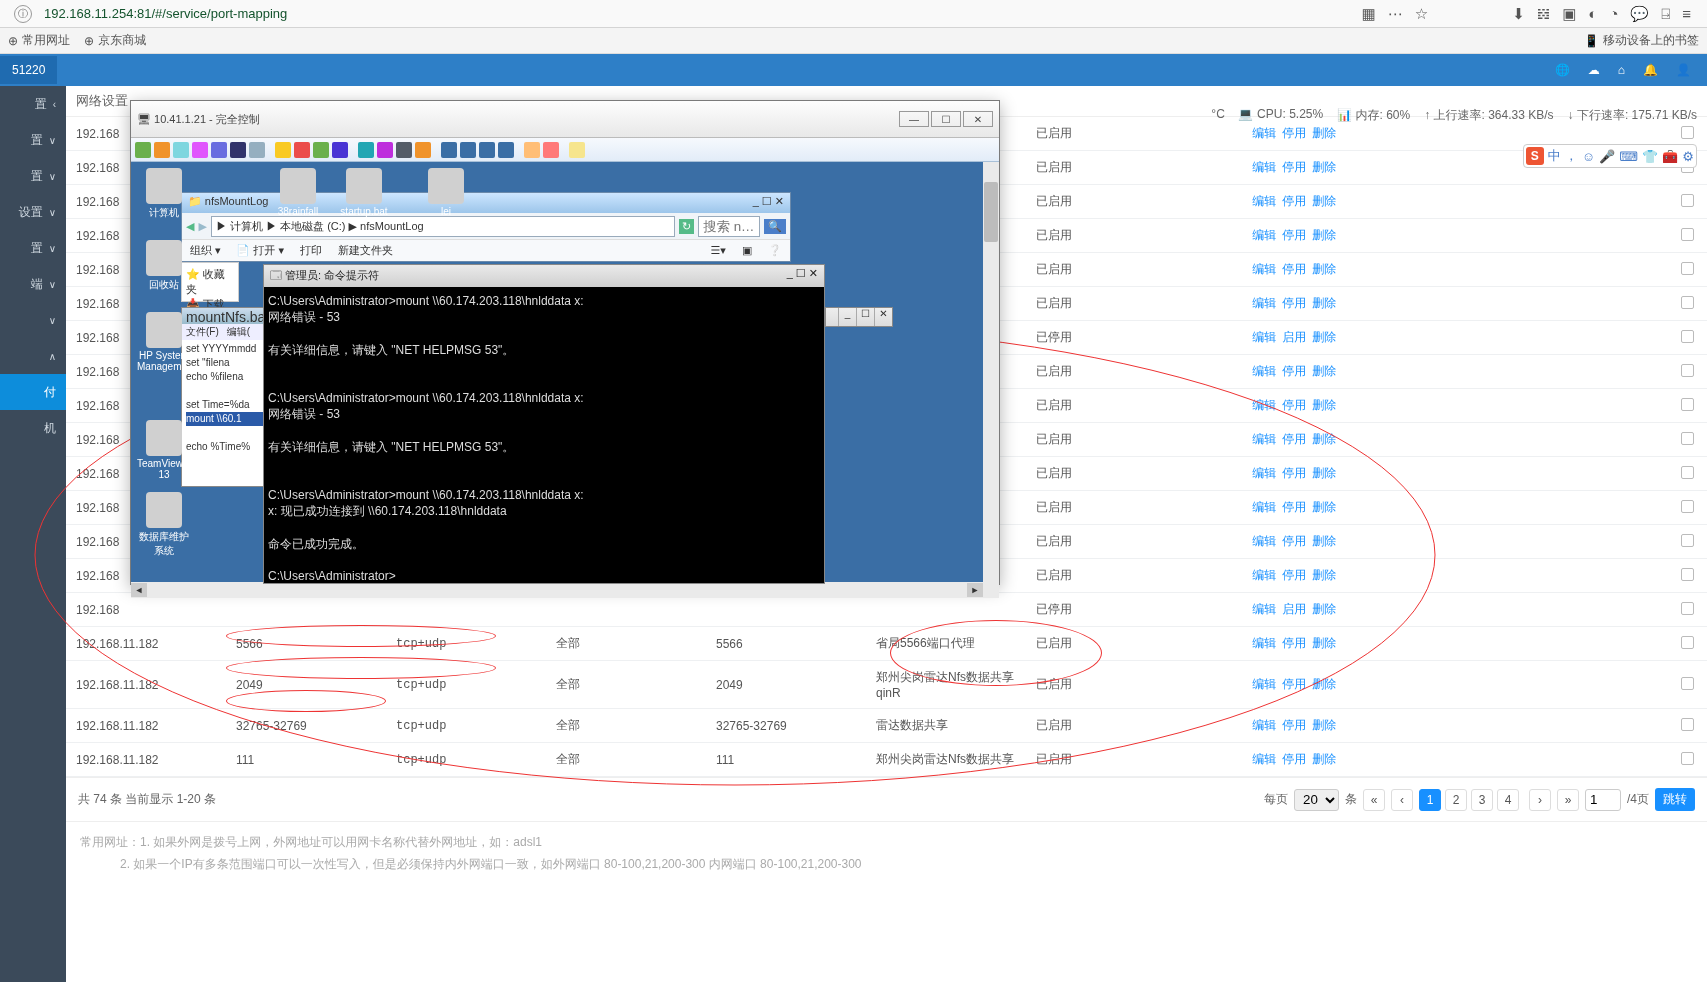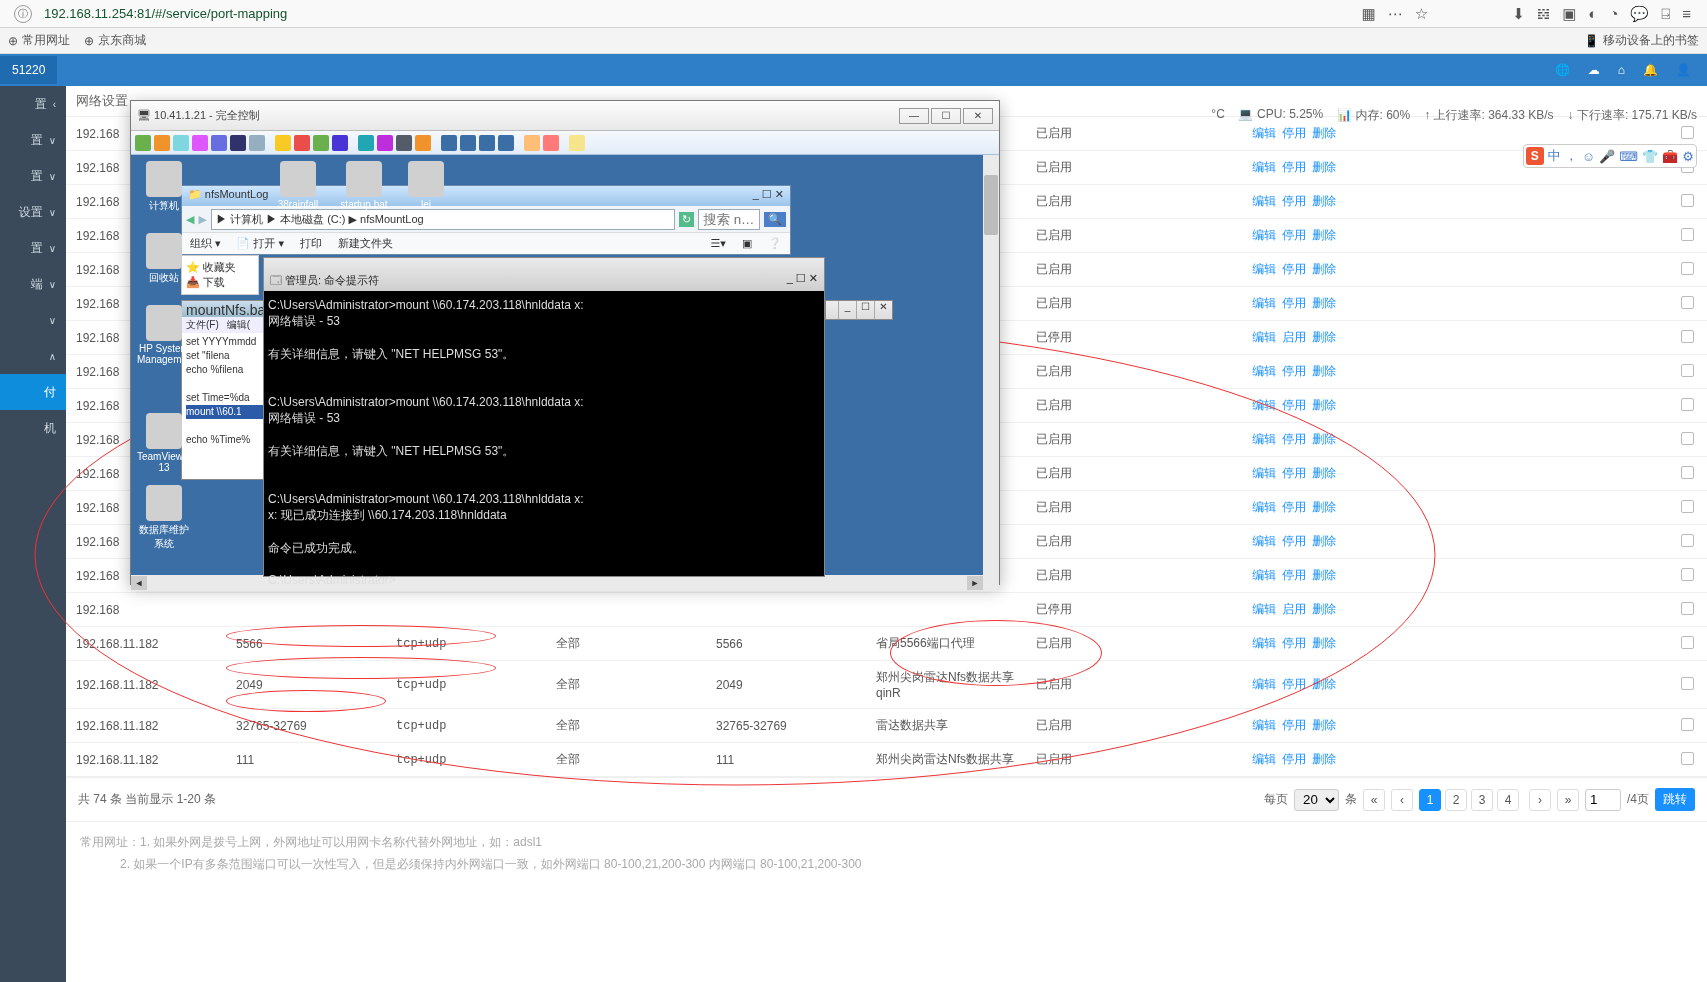--- a/index.html
+++ b/index.html
@@ -52,42 +52,42 @@
 .pager { display: flex; align-items: center; gap: 6px; }
 .pager .pg { width: 22px; height: 22px; border: 1px solid #ddd; display: flex; align-items: center; justify-content: center; border-radius: 3px; color: #555; cursor: pointer; }
 .pager .pg.active { background: #1890ff; color: #fff; border-color: #1890ff; }
 .pager select, .pager input { height: 22px; border: 1px solid #ccc; padding: 0 4px; border-radius: 3px; }
 .pager .jump { background: #1890ff; color: #fff; padding: 3px 8px; border-radius: 3px; }
 
 .hints { padding: 10px 14px; color: #aaa; font-size: 12px; border-top: 1px solid #eee; line-height: 1.8; }
 
 
 .rd-window { position: absolute; left: 130px; top: 100px; width: 870px; height: 485px; background: #fff; border: 1px solid #7a7a7a; box-shadow: 0 4px 16px rgba(0,0,0,0.3); z-index: 50; }
-.rd-title { height: 30px; background: linear-gradient(#fdfdfd,#e8e8e8); display: flex; align-items: center; padding: 0 6px; font-size: 11px; color: #444; justify-content: space-between; border-bottom: 1px solid #bbb; }
+.rd-title { height: 37px; background: linear-gradient(#fdfdfd,#e8e8e8); display: flex; align-items: center; padding: 0 6px; font-size: 11px; color: #444; justify-content: space-between; border-bottom: 1px solid #bbb; }
 .rd-title .wbtns { display: flex; gap: 2px; }
 .rd-title .wbtn { width: 30px; height: 16px; border: 1px solid #999; display: flex; align-items: center; justify-content: center; font-size: 10px; color: #444; cursor: pointer; }
 .rd-toolbar { height: 24px; background: linear-gradient(#f6f9fd,#e2ecf8); display: flex; align-items: center; padding: 0 4px; gap: 3px; border-bottom: 1px solid #a8c0d8; }
 .rd-toolbar .ti { width: 16px; height: 16px; border-radius: 2px; }
 .rd-desktop { position: relative; height: 436px; background: #3a6ea5; overflow: hidden; }
 .rd-desktop .dicon { position: absolute; width: 54px; text-align: center; color: #fff; font-size: 10px; }
 .rd-desktop .dicon .dimg { width: 36px; height: 36px; background: #d0d0d0; margin: 0 auto 2px; border-radius: 4px; }
 
 
 .explorer { position: absolute; left: 50px; top: 30px; width: 610px; height: 70px; background: #fff; border: 1px solid #6b8aab; }
 .explorer .ex-title { height: 20px; background: linear-gradient(#cde6ff,#9cc5ea); font-size: 11px; padding: 2px 6px; display: flex; justify-content: space-between; }
 .explorer .ex-bar { height: 26px; display: flex; align-items: center; background: #f0f4f8; padding: 0 4px; gap: 4px; font-size: 11px; }
 .explorer .ex-bar2 { height: 22px; display: flex; align-items: center; background: #f7f9fb; padding: 0 8px; gap: 16px; font-size: 11px; border-top: 1px solid #ddd; }
 .explorer .addr { flex: 1; background: #fff; border: 1px solid #9ab; padding: 2px 4px; }
 .explorer .srch { width: 62px; background: #fff; border: 1px solid #9ab; padding: 2px 4px; }
 
-.favpane { position: absolute; left: 50px; top: 100px; width: 78px; height: 40px; background: #fff; border: 1px solid #ccc; font-size: 11px; padding: 4px; }
+.favpane { position: absolute; left: 50px; top: 100px; width: 58px; height: 40px; background: #fff; border: 1px solid #ccc; font-size: 11px; padding: 4px; }
 
 
 .cmd { position: absolute; left: 132px; top: 102px; width: 562px; height: 320px; background: #000; border: 1px solid #888; color: #ddd; font-family: Consolas, monospace; font-size: 12px; }
-.cmd .cmd-title { height: 33px; background: linear-gradient(#eaeaea,#cfcfcf); color: #222; font-size: 11px; padding: 14px 6px; display: flex; justify-content: space-between; font-family: "Microsoft YaHei"; }
+.cmd .cmd-title { height: 22px; background: linear-gradient(#eaeaea,#cfcfcf); color: #222; font-size: 11px; padding: 2px 6px; display: flex; justify-content: space-between; font-family: "Microsoft YaHei"; }
 .cmd-body { padding: 6px 4px; white-space: pre-wrap; line-height: 1.35; }
 
 
 .editor { position: absolute; left: 50px; top: 145px; width: 90px; height: 180px; background: #fff; border: 1px solid #888; font-size: 11px; }
 .editor .ed-title { height: 16px; background: linear-gradient(#cde,#9bc); font-size: 14px; padding: 1px 4px; }
 .editor .ed-menu { height: 16px; background: #eef; font-size: 10px; padding: 1px 4px; display: flex; gap: 8px; }
 .editor .ed-body { padding: 2px 4px; font-family: Consolas, monospace; font-size: 10px; line-height: 1.4; }
 .editor .hl { background: #2a5aa8; color: #fff; }
 
 .blankwin { position: absolute; left: 694px; top: 145px; width: 68px; height: 20px; border: 1px solid #888; background: linear-gradient(#eee,#ddd); display: flex; justify-content: flex-end; }
@@ -545,21 +545,21 @@
 C:\Users\Administrator&gt;mount \\60.174.203.118\hnlddata x:
 x: 现已成功连接到 \\60.174.203.118\hnlddata
 
 命令已成功完成。
 
 C:\Users\Administrator&gt;</div>
     </div>
   <div class="dicon" style="left: 6px; top: 6px;"><div class="dimg"></div>计算机</div>
       <div class="dicon" style="left: 140px; top: 6px;"><div class="dimg"></div>38rainfall</div>
       <div class="dicon" style="left: 206px; top: 6px;"><div class="dimg"></div>startup.bat</div>
-      <div class="dicon" style="left: 268px; top: 6px;"><div class="dimg"></div>lei</div>
+      <div class="dicon" style="left: 288px; top: 6px;"><div class="dimg"></div>lei</div>
       <div class="dicon" style="left: 6px; top: 78px;"><div class="dimg"></div>回收站</div>
       <div class="dicon" style="left: 6px; top: 150px;"><div class="dimg"></div>HP System Managem…</div>
       <div class="dicon" style="left: 6px; top: 258px;"><div class="dimg"></div>TeamViewer 13</div>
       <div class="dicon" style="left: 6px; top: 330px;"><div class="dimg"></div>数据库维护系统</div>
     </div>
 </div>
 
 <div class="anno" style="left:226px; top:625px; width:270px; height:22px;"></div>
 <div class="anno" style="left:226px; top:657px; width:270px; height:22px;"></div>
 <div class="anno" style="left:226px; top:690px; width:160px; height:22px;"></div>

